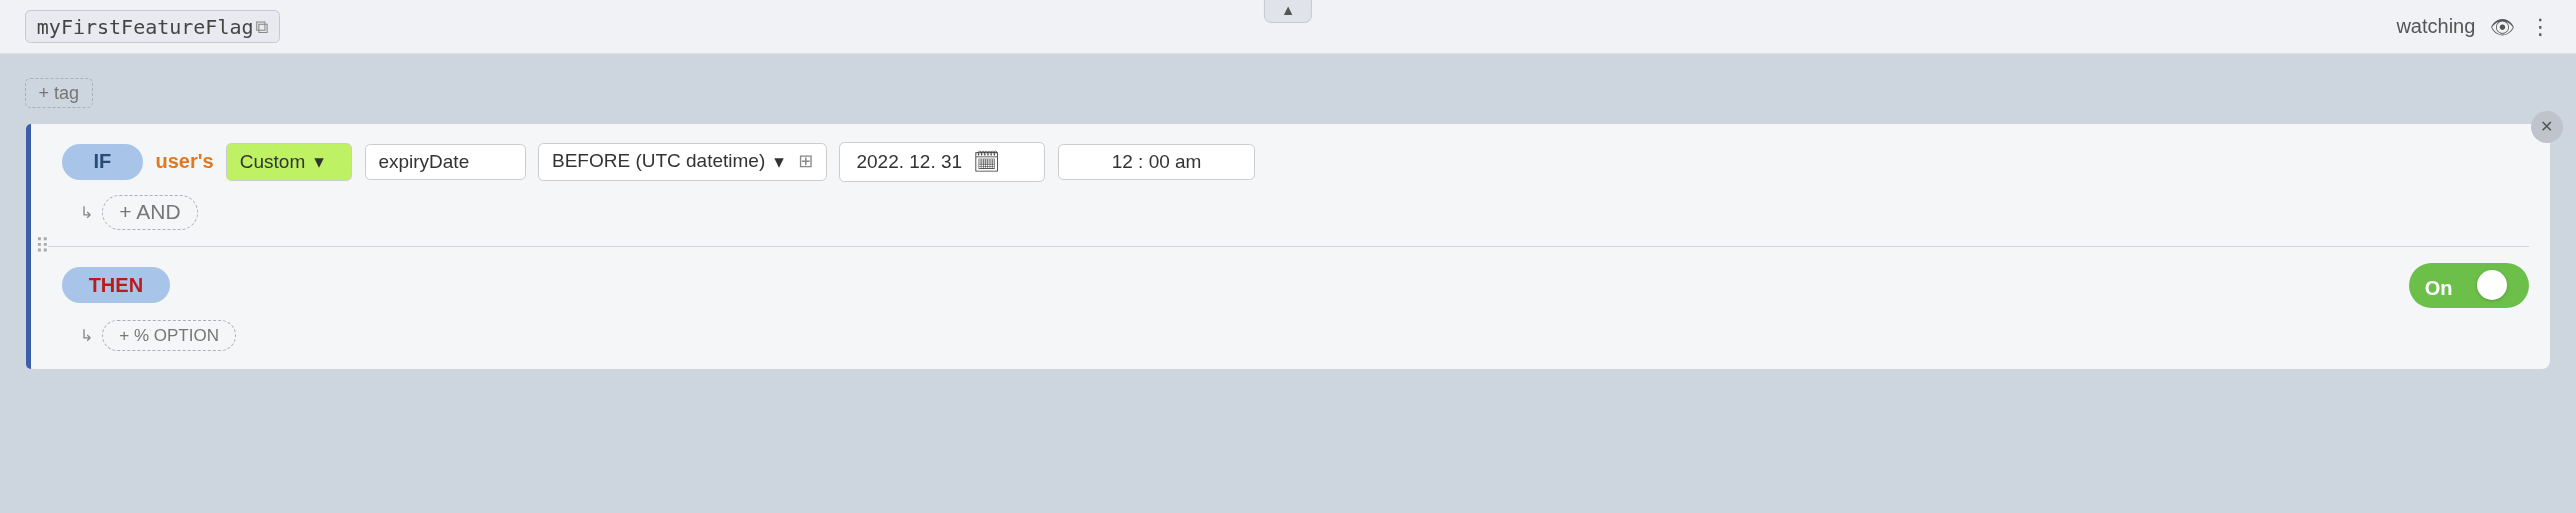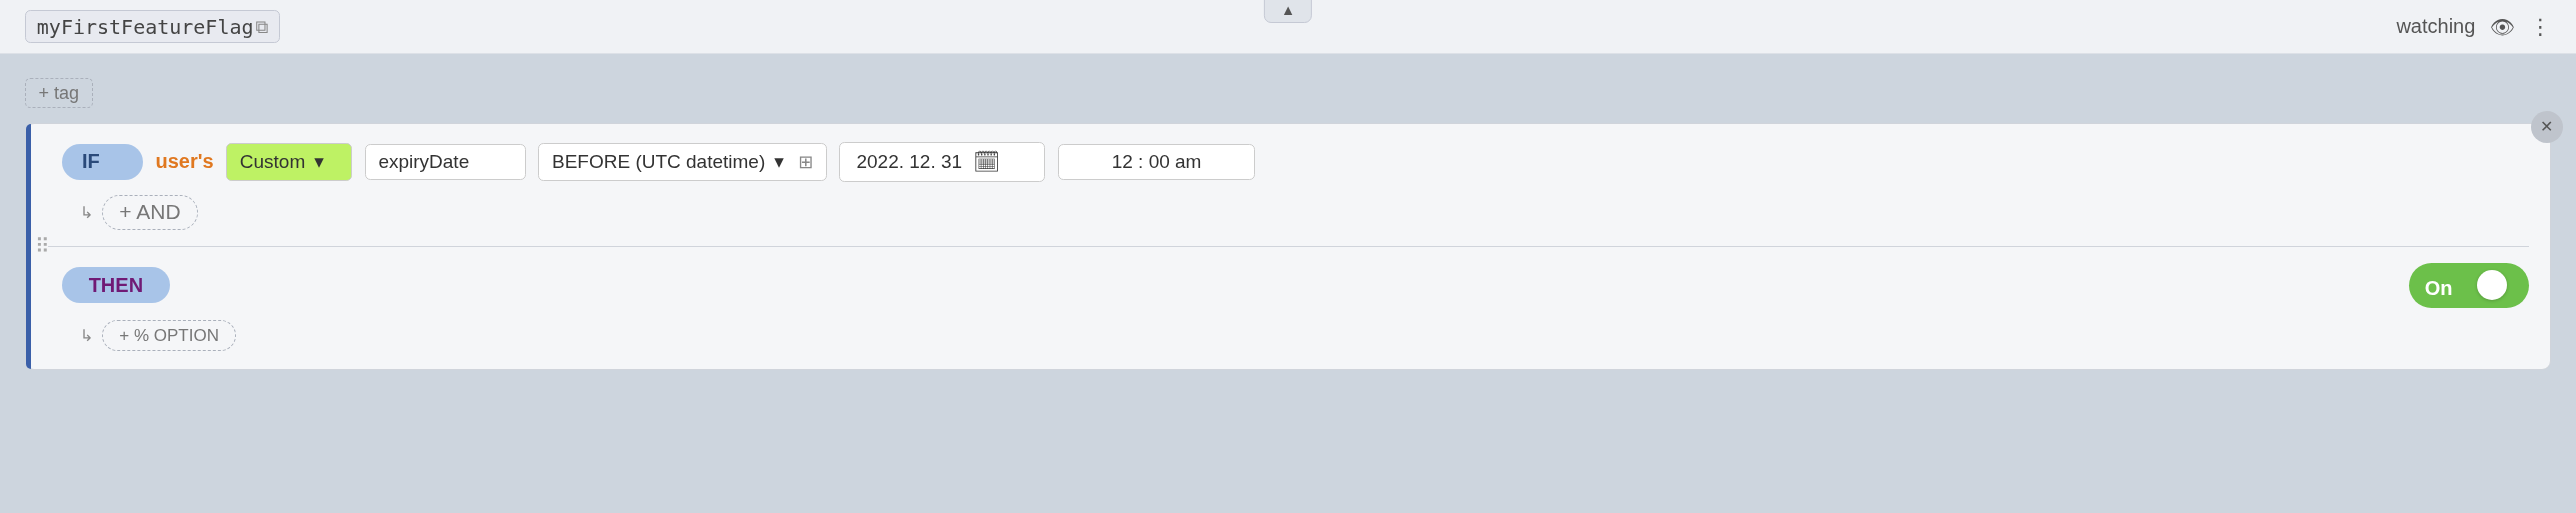--- a/index.html
+++ b/index.html
@@ -137,20 +137,21 @@
     }
 
     .if-badge {
       background: #a8c4e8;
       border-radius: 18px;
       padding: 6.3px 20px;
       font-size: 20px;
       font-weight: 600;
       color: #2a4a7a;
       min-width: 81px;
+      text-align: center;
     }
 
     .users-label {
       font-size: 20px;
       font-weight: 600;
       color: #e07820;
     }
 
     .custom-select {
       background: #bef264;
@@ -177,21 +178,20 @@
     }
 
     .before-select {
       background: white;
       border: 0.9px solid #ccc;
       border-radius: 5.4px;
       padding: 6.3px 12.6px;
       font-size: 19px;
       color: #333;
       display: flex;
-      align-items: center;
       gap: 9px;
       cursor: pointer;
       min-width: 287px;
     }
 
     .calendar-btn {
       background: white;
       border: 0.9px solid #ccc;
       border-radius: 5.4px;
       padding: 6.3px 16px;
@@ -249,21 +249,21 @@
       justify-content: space-between;
       margin-bottom: 12.6px;
     }
 
     .then-badge {
       background: #a8c4e8;
       border-radius: 18px;
       padding: 6.3px 20px;
       font-size: 20px;
       font-weight: 600;
-      color: #701a75;
+      color: #b91c1c;
       min-width: 108px;
       text-align: center;
     }
 
     .toggle-on {
       background: #6cc04a;
       border-radius: 27px;
       padding: 7.2px 21.5px 7.2px 16px;
       display: flex;
       align-items: flex-end;

